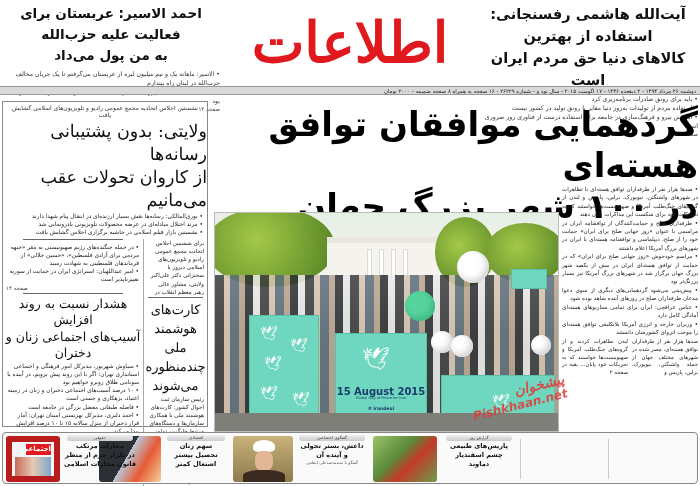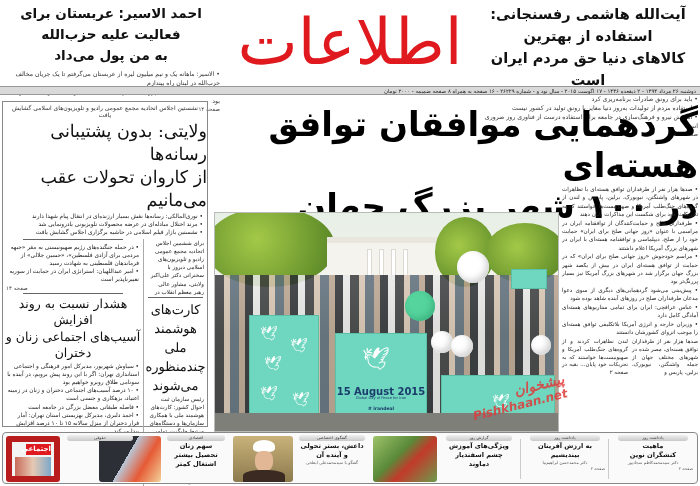--- a/index.html
+++ b/index.html
@@ -2,21 +2,21 @@
 <html><head>
 <meta charset="utf-8">
 <style>
   * { box-sizing: border-box; margin: 0; padding: 0; }
   html, body { width: 700px; height: 486px; overflow: hidden; background: #ffffff; }
   body { font-family: "DejaVu Sans", sans-serif; color: #111; direction: rtl; position: relative; }
   .abs { position: absolute; }
 
   
   .masthead-logo { left: 222px; top: 2px; width: 256px; height: 80px; display:flex; align-items:center; justify-content:center;
-    color: #e0191f; font-family: "DejaVu Serif", serif; font-weight: normal; font-size: 64px; line-height: 1; letter-spacing: -2px; }
+    color: #e0191f; font-family: "DejaVu Serif", serif; font-weight: bold; font-size: 56px; line-height: 1; letter-spacing: -2px; }
   .top-story { text-align: center; }
   .top-story h2 { font-weight: bold; font-size: 14.5px; line-height: 22px; }
   .top-story ul { list-style: none; text-align: right; font-size: 6.2px; line-height: 9px; color: #333; margin-top: 3px; }
   .top-story ul li::before { content: "• "; }
   .page-ref { font-size: 5.5px; color: #444; text-align: right; margin-top: 1px; }
   .page-ref.left { text-align: left; }
 
   .date-bar { left: 0; top: 86px; width: 700px; height: 9px; background: #d9d9d9; border-top: 1px solid #999; border-bottom: 1px solid #999;
     font-size: 5.4px; line-height: 8px; color: #222; padding: 0 4px; white-space: nowrap; overflow: hidden; }
 
@@ -211,56 +211,45 @@
     <p>عباس عراقچی: ایران برای تمامی سناریوهای هسته‌ای آمادگی کامل دارد</p>
     <p>وزیران خارجه و انرژی آمریکا بلاتکلیفی توافق هسته‌ای را موجب انزوای کشورشان دانستند</p>
   </div>
   <div class="two-col">
     <div>صدها هزار نفر از طرفداران توافق هسته‌ای، مصر شده در شهرهای مختلف جهان از جمله واشنگتن، نیویورک، برلین، پاریس و</div>
     <div>لندن تظاهرات کردند و از گروه‌های جنگ‌طلب آمریکا و صهیونیست‌ها خواستند که به تحریکات خود پایان... بقیه در صفحه ۲</div>
   </div>
 </div>
 
 <div class="abs teaser-strip">
-  <div class="teaser" style="right:4px; width:80px;">
-    <span class="tag">یادداشت روز</span>
-    <h4><span>ماهیت</span><br><span>کنشگران نوین</span></h4>
-    <div class="meta">دکتر سیدمحمدکاظم سجادپور</div>
-    <div class="pref">صفحه ۲</div>
-  </div>
   <div class="sep-v" style="right:88px;"></div>
-  <div class="teaser" style="right:92px; width:80px;">
-    <span class="tag">یادداشت روز</span>
-    <h4><span>به ارزش آفرینان</span><br><span>بیندیشیم</span></h4>
-    <div class="meta">دکتر محمدحسن ابراهیم‌نیا</div>
-    <div class="pref">صفحه ۲</div>
-  </div>
   <div class="sep-v" style="right:176px;"></div>
   <div class="teaser" style="right:180px; width:76px;">
     <span class="tag">گزارش روز</span>
-    <h4><span>ویژگی‌های آموزش</span><br><span>چشم اسفندیار</span><br><span>دماوند</span></h4>
+    <h4><span>پاریس‌های طبیعی</span><br><span>چشم اسفندیار</span><br><span>دماوند</span></h4>
   </div>
   <div class="thumb" style="right:260px; width:64px; background:linear-gradient(135deg,#9ec36a,#5a8a3a 40%,#c23a2a 60%,#6d9b4c);"></div>
   <div class="teaser" style="right:328px; width:74px;">
     <span class="tag">گفتگوی اختصاصی</span>
     <h4><span>داعش، بستر تحولی</span><br><span>و آینده آن</span></h4>
     <div class="meta">گفتگو با سیدمحمدعلی ابطحی</div>
   </div>
   <div class="thumb" style="right:404px; width:60px; background:linear-gradient(#c9b27a,#8c7a4e);">
     <div style="position:absolute; left:20px; top:4px; width:22px; height:12px; border-radius:50% 50% 30% 30%; background:#fff;"></div>
     <div style="position:absolute; left:22px; top:15px; width:18px; height:20px; border-radius:40%; background:#e1b795;"></div>
     <div style="position:absolute; left:10px; top:34px; width:42px; height:14px; border-radius:40% 40% 0 0; background:#3a2a22;"></div>
   </div>
   <div class="teaser" style="right:468px; width:66px;">
     <span class="tag">اقتصادی</span>
     <h4><span>سهم زنان</span><br><span>تحصیل بیشتر</span><br><span>اشتغال کمتر</span></h4>
   </div>
   <div class="thumb" style="right:536px; width:62px; background:linear-gradient(120deg,#2d2f36 0 45%,#b8c7d8 45%,#e65a35 70%,#f2d29a);"></div>
 
   <div class="teaser" style="left:60px; width:74px;">
     <span class="tag">حقوقی</span>
+    <h4><span>مجازات مرتکب</span><br><span>در تکرار جرم از منظر</span><br><span>قانون مجازات اسلامی</span></h4>
   </div>
   <div class="thumb" style="left:3px; width:54px; background:#f3f3f3; border:6px solid #b91c1c;">
     <div style="background:#e0191f; color:#fff; font-size:7px; font-weight:bold; text-align:center; line-height:11px; margin:2px 3px 0 14px;">اجتماعی</div>
     <div style="margin:2px 3px; height:22px; background:linear-gradient(90deg,#c96a5a,#e6c9b3,#7da8c9);"></div>
     <div style="background:#e0191f; color:#fff; font-size:3.6px; text-align:center; margin:0 3px;">روزنامه اجتماعی</div>
   </div>
 </div>
 
 </body></html>

